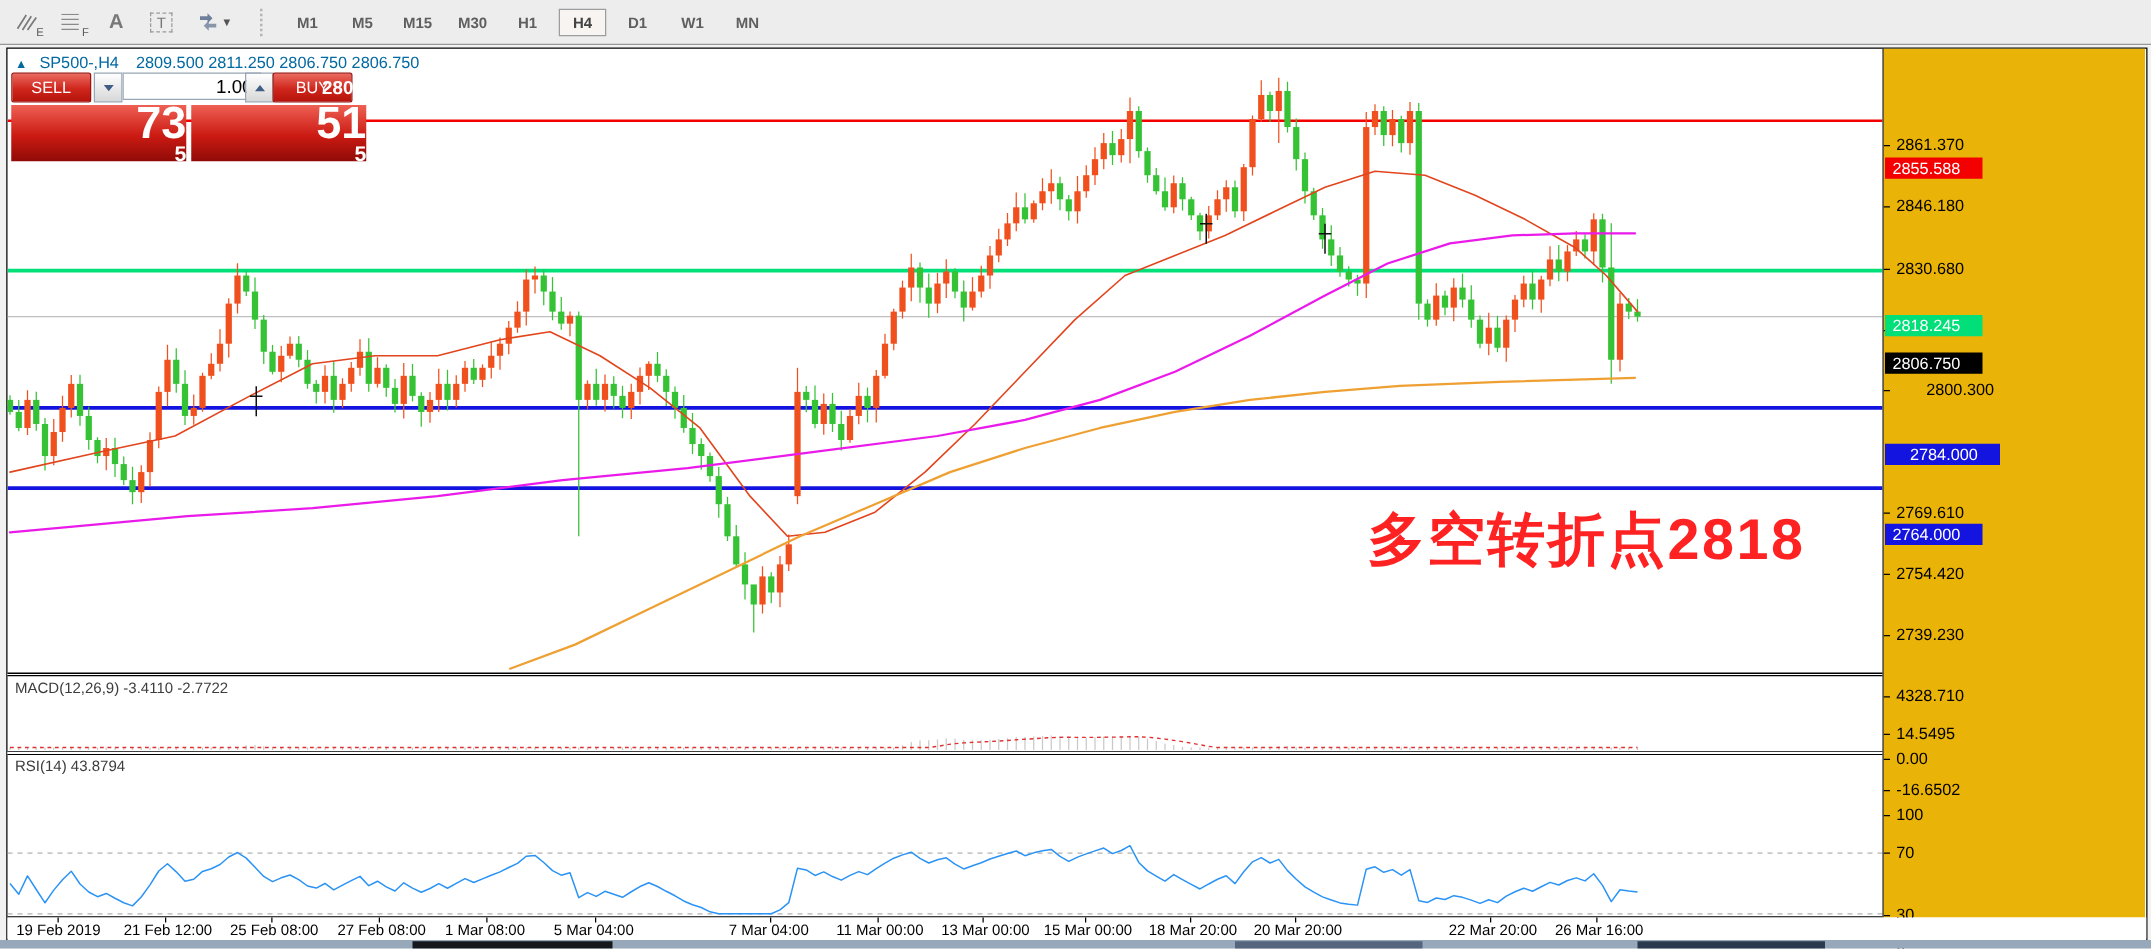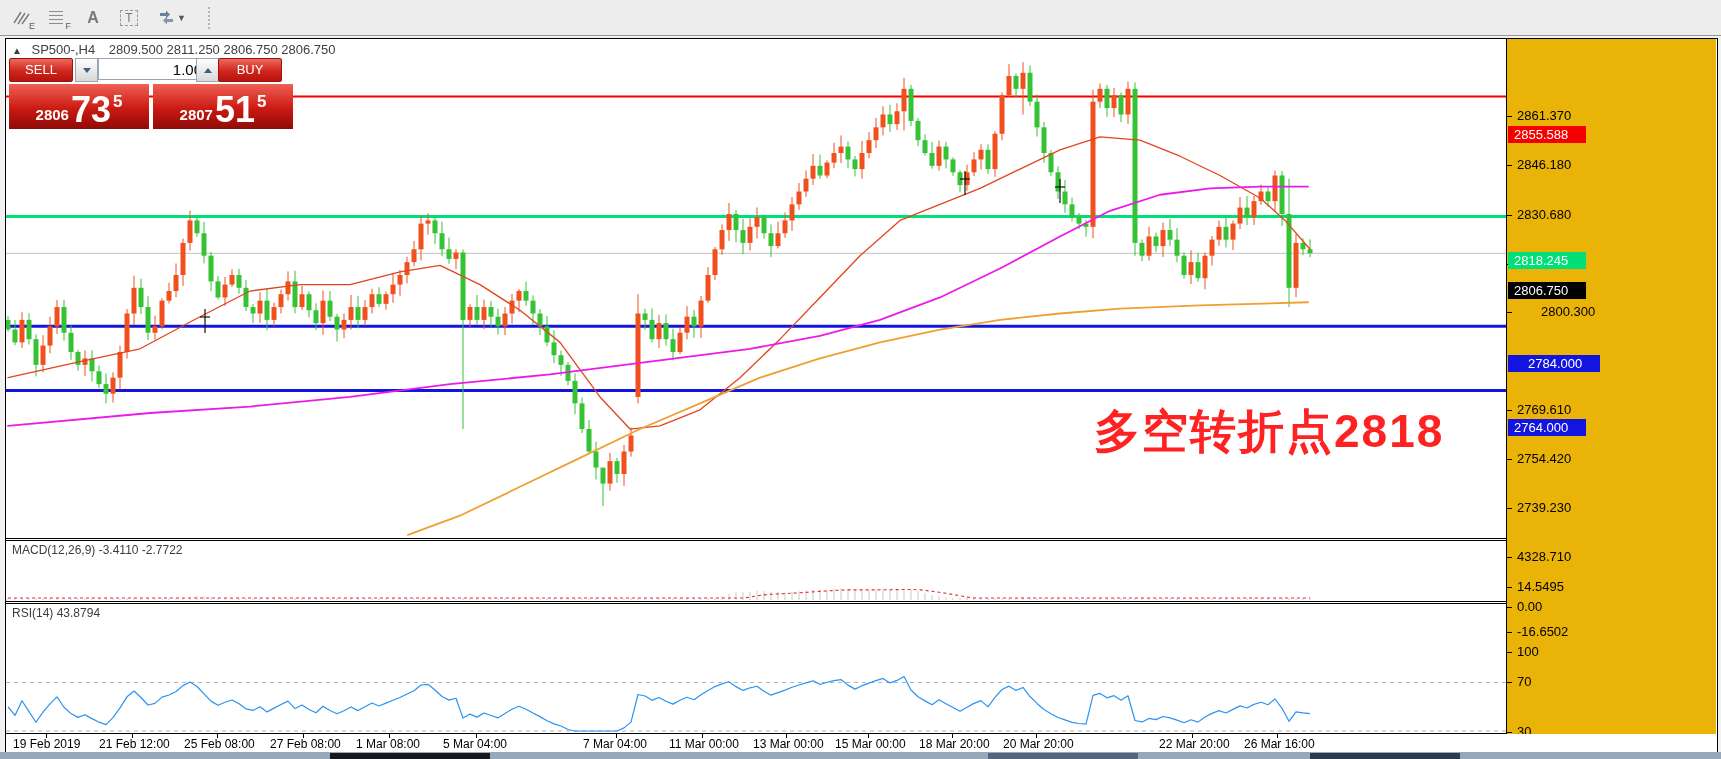--- a/index.html
+++ b/index.html
@@ -23,21 +23,21 @@
   #window{position:absolute;left:5px;top:38px;width:1711px;height:713px;background:#ffffff;
           border:1px solid #000;}
   #main-svg,#macd-svg,#rsi-svg{position:absolute;left:0;}
   #main-svg{top:1px;}
   .sep{position:absolute;left:0;width:1500px;height:3px;background:#000;
        border-top:1px solid #fff;border-bottom:1px solid #fff;box-sizing:content-box;}
   #sep1{top:499px;background:linear-gradient(#000 1px,#fff 1px,#fff 2px,#000 2px);height:3px;border:none;}
   #sep2{top:562px;background:linear-gradient(#000 1px,#fff 1px,#fff 2px,#000 2px);height:3px;border:none;}
   #sep3{top:694px;height:1px;background:#000;border:none;}
   #vaxis-line{position:absolute;left:1500px;top:0;width:1px;height:695px;background:#000;}
-  #chart-header{position:absolute;left:6px;top:3px;font-size:13px;color:#404040;}
+  #chart-header{position:absolute;left:6px;top:3px;font-size:13px;color:#0369a1;}
   #chart-header .tri{font-size:10px;margin-right:6px;}
   #chart-header .sym{margin-right:10px;}
   .panel-label{position:absolute;left:6px;font-size:12px;color:#3c3c3c;}
   #macd-label{top:504px;}
   #rsi-label{top:567px;}
   
   #price-axis{position:absolute;left:1501px;top:0;width:209px;height:695px;background:#eab308;}
   .ptick{position:absolute;left:10px;font-size:13px;color:#000;white-space:nowrap;}
   .pdash{position:absolute;left:0;width:5px;height:1px;background:#000;}
   .pbadge{position:absolute;left:1px;width:72px;height:17px;color:#fff;font-size:13px;
@@ -56,21 +56,21 @@
   #buy-btn{left:209px;width:62px;}
   .spin{position:absolute;top:0;width:21px;height:22px;background:linear-gradient(#fefefe,#d8d8d8);
         border:1px solid #98a6b5;display:flex;align-items:center;justify-content:center;}
   .spin .arr{width:0;height:0;border-left:4px solid transparent;border-right:4px solid transparent;}
   .arr-down{border-top:5px solid #3f5d85;}
   .arr-up{border-bottom:5px solid #3f5d85;}
   #vol-input{position:absolute;left:89px;top:0;width:97px;height:20px;border:1px solid #98a6b5;
              font-size:15px;text-align:right;padding:0 6px;font-family:"Liberation Sans",sans-serif;}
   #tw-row2{position:relative;margin-top:2px;height:42px;}
   .quote{position:absolute;top:0;height:42px;background:linear-gradient(#ef6054,#cb1a12 55%,#8f0b07);
-         color:#fff;display:flex;align-items:flex-end;justify-content:center;padding-bottom:3px;}
+         color:#fff;display:flex;align-items:flex-end;justify-content:center;padding-bottom:3px;flex-direction:column;}
   #bid-panel{left:0;width:140px;}
   #ask-panel{left:144px;width:140px;}
   .q-small{font-size:15px;font-weight:bold;margin:0 2px 3px 0;}
   .q-big{font-size:36px;font-weight:bold;line-height:32px;}
   .q-sup{font-size:17px;font-weight:bold;margin:0 0 14px 2px;}
   
   #annotation{position:absolute;left:1088px;top:362px;font-size:46px;font-weight:bold;color:#ff2222;
               letter-spacing:2px;white-space:nowrap;}
   
   #bottom-strip{position:absolute;left:0;top:752px;width:1721px;height:7px;background:#96a8ba;}
@@ -106,20 +106,31 @@
       <span class="tool-t">T</span>
     </div>
     <div class="tool" style="width:44px;">
       <svg width="17" height="15" viewBox="0 0 17 15">
         <path d="M2 3 L8 3 L8 0.5 L12 4.5 L8 8.5 L8 6 L2 6 Z" fill="#6d7f9a"></path>
         <path d="M15 12 L9 12 L9 14.5 L5 10.5 L9 6.5 L9 9 L15 9 Z" fill="#6d7f9a" opacity="0.8"></path>
       </svg>
       <span class="caret">▼</span>
     </div>
     <div class="grip"></div>
+    <div id="tf-group" style="display:flex;">
+        <div class="tf-btn">M1</div>
+        <div class="tf-btn">M5</div>
+        <div class="tf-btn">M15</div>
+        <div class="tf-btn">M30</div>
+        <div class="tf-btn">H1</div>
+        <div class="tf-btn active">H4</div>
+        <div class="tf-btn">D1</div>
+        <div class="tf-btn">W1</div>
+        <div class="tf-btn">MN</div>
+      </div>
   </div>
 
   <div id="window">
 
     <svg id="main-svg" width="1500" height="498" viewBox="0 0 1500 498">
         <line x1="0" y1="56.55822313518968" x2="1500" y2="56.55822313518968" stroke="#f40000" stroke-width="2"></line>
         <line x1="0" y1="176.41635640005134" x2="1500" y2="176.41635640005134" stroke="#00df78" stroke-width="3"></line>
         <line x1="0" y1="213.31133650019223" x2="1500" y2="213.31133650019223" stroke="#c0c0c0" stroke-width="1"></line>
         <line x1="0" y1="286.33097958659613" x2="1500" y2="286.33097958659613" stroke="#1414e0" stroke-width="3"></line>
         <line x1="0" y1="350.52407240980835" x2="1500" y2="350.52407240980835" stroke="#1414e0" stroke-width="3"></line>

